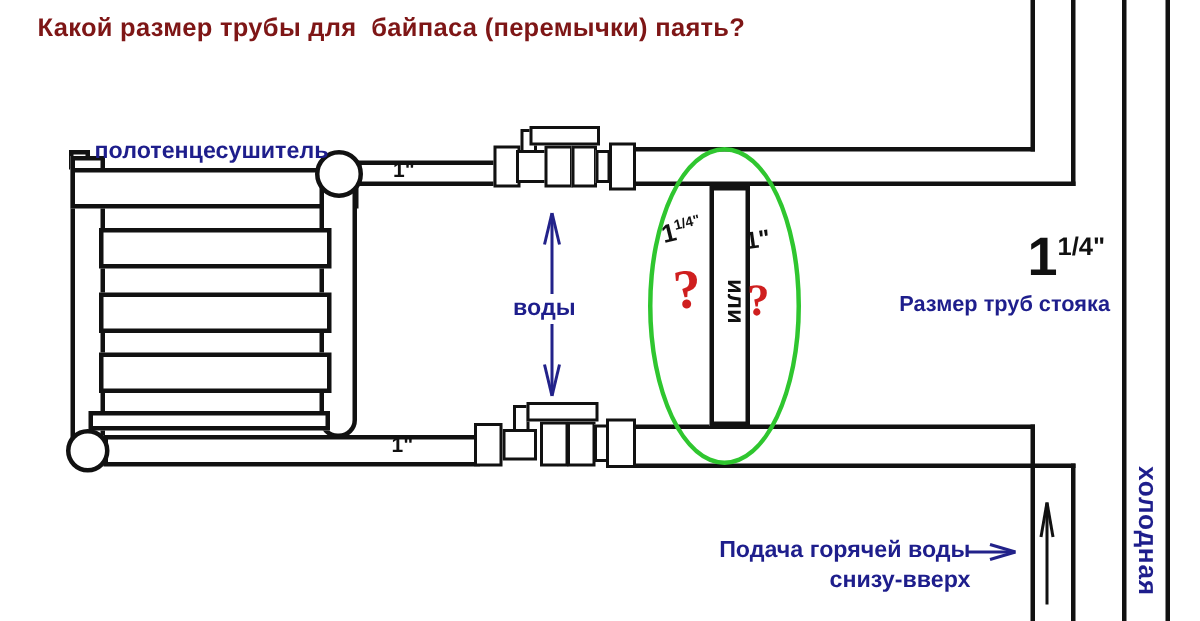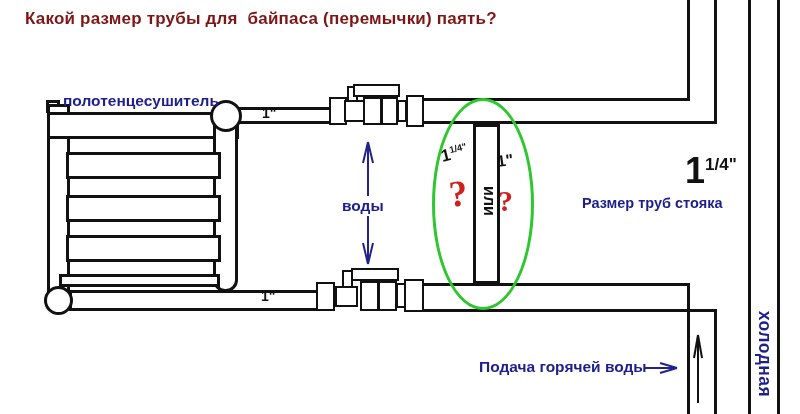--- a/index.html
+++ b/index.html
@@ -47,22 +47,22 @@
   .bsz-r{left:497px;top:152px;font-size:16px;color:#111;transform:rotate(-8deg);}
   .q{color:#cf1f1f;font-family:"Liberation Serif","DejaVu Serif",serif;z-index:6;}
   .q-l{left:449px;top:172px;font-size:37px;transform:rotate(-5deg);}
   .q-r{left:498px;top:184px;font-size:30px;}
   .ili{left:465px;top:190px;width:44px;height:22px;text-align:center;font-size:16px;color:#111;
        transform:rotate(90deg);z-index:6;}
   sup{font-size:.55em;}
   
   .big-size{left:685px;top:153px;font-size:36px;color:#111;line-height:1;}
   .big-size sup{font-size:17px;}
-  .riser-cap{left:582px;top:195px;width:158px;text-align:left;font-size:14.5px;line-height:1.12;}
-  .supply{left:479px;top:357px;width:168px;text-align:left;font-size:15.5px;line-height:1.3;}
+  .riser-cap{left:582px;top:195px;width:158px;text-align:right;font-size:14.5px;line-height:1.12;}
+  .supply{left:479px;top:357px;width:168px;text-align:right;font-size:15.5px;line-height:1.3;}
   .cold{left:709px;top:343px;width:110px;height:22px;text-align:center;font-size:17.5px;
         letter-spacing:.5px;transform:rotate(90deg);}
   .arr{position:absolute;z-index:5;}
 </style>
 </head>
 <body>
 
 <div class="stage">
 
   <div class="txt title">Какой размер трубы для  байпаса (перемычки) паять?</div>
@@ -135,20 +135,21 @@
     <line x1="14" y1="27" x2="9" y2="48" stroke="#22228a" stroke-width="2"></line>
   </svg>
 
   <div class="txt big-size"><span>1</span><sup>1/4</sup><sup>"</sup></div>
   <div class="txt riser-cap">
     <div>Размер труб стояка</div>
   </div>
 
   <div class="txt supply">
     <div>Подача горячей воды</div>
+    <div>снизу-вверх</div>
   </div>
   <svg class="arr" style="left:644px;top:360px;" width="36" height="16">
     <line x1="0" y1="8" x2="31" y2="8" stroke="#22228a" stroke-width="2"></line>
     <line x1="16" y1="3" x2="33" y2="8" stroke="#22228a" stroke-width="2"></line>
     <line x1="16" y1="13" x2="33" y2="8" stroke="#22228a" stroke-width="2"></line>
   </svg>
   <svg class="arr" style="left:690px;top:329px;" width="16" height="76">
     <line x1="8" y1="74" x2="8" y2="7" stroke="#111" stroke-width="2"></line>
     <line x1="4" y1="29" x2="8" y2="6" stroke="#111" stroke-width="2"></line>
     <line x1="12" y1="29" x2="8" y2="6" stroke="#111" stroke-width="2"></line>

